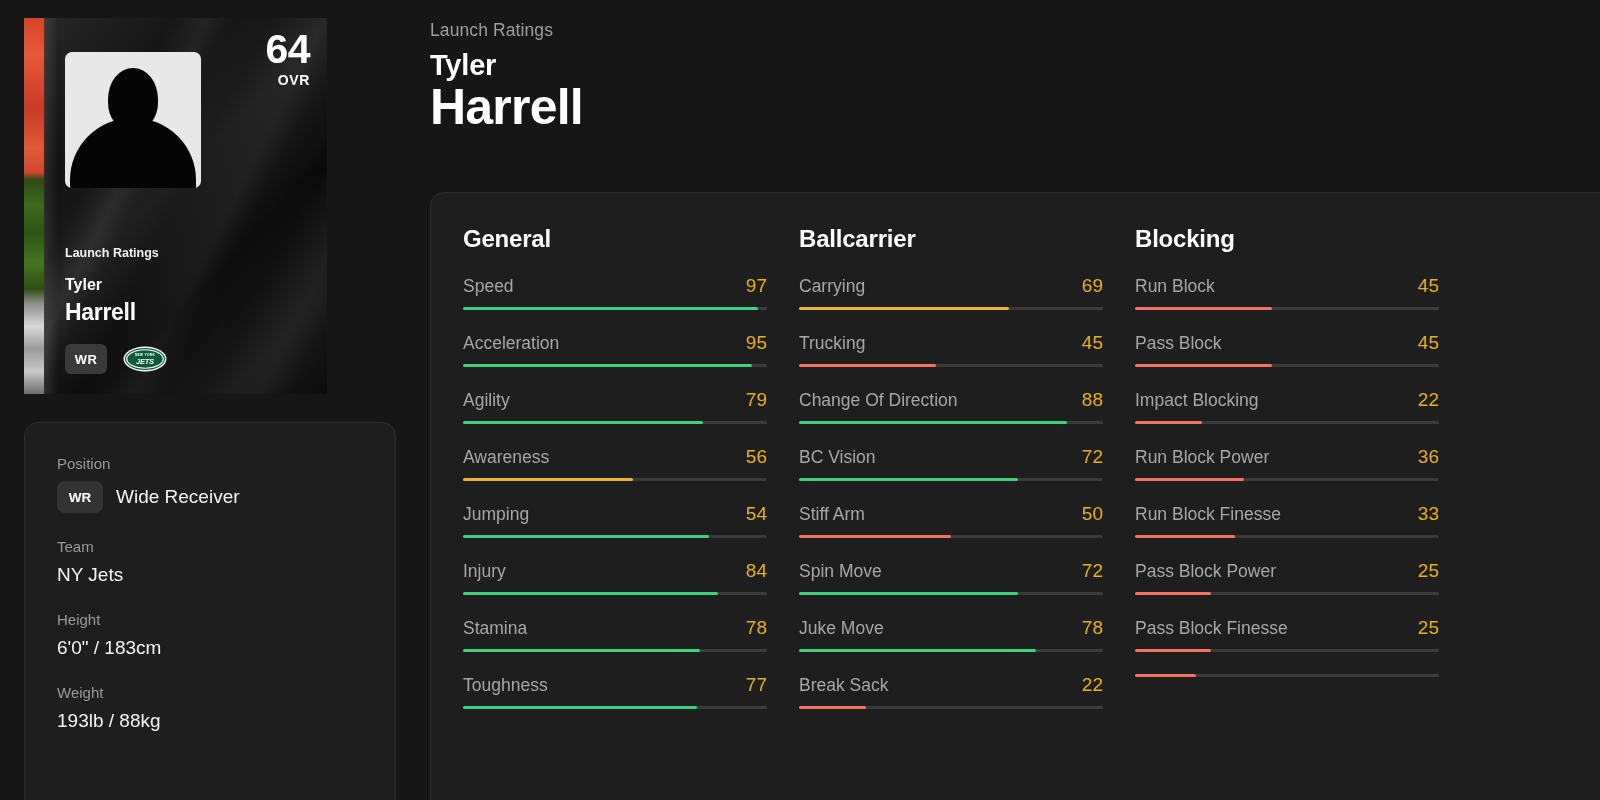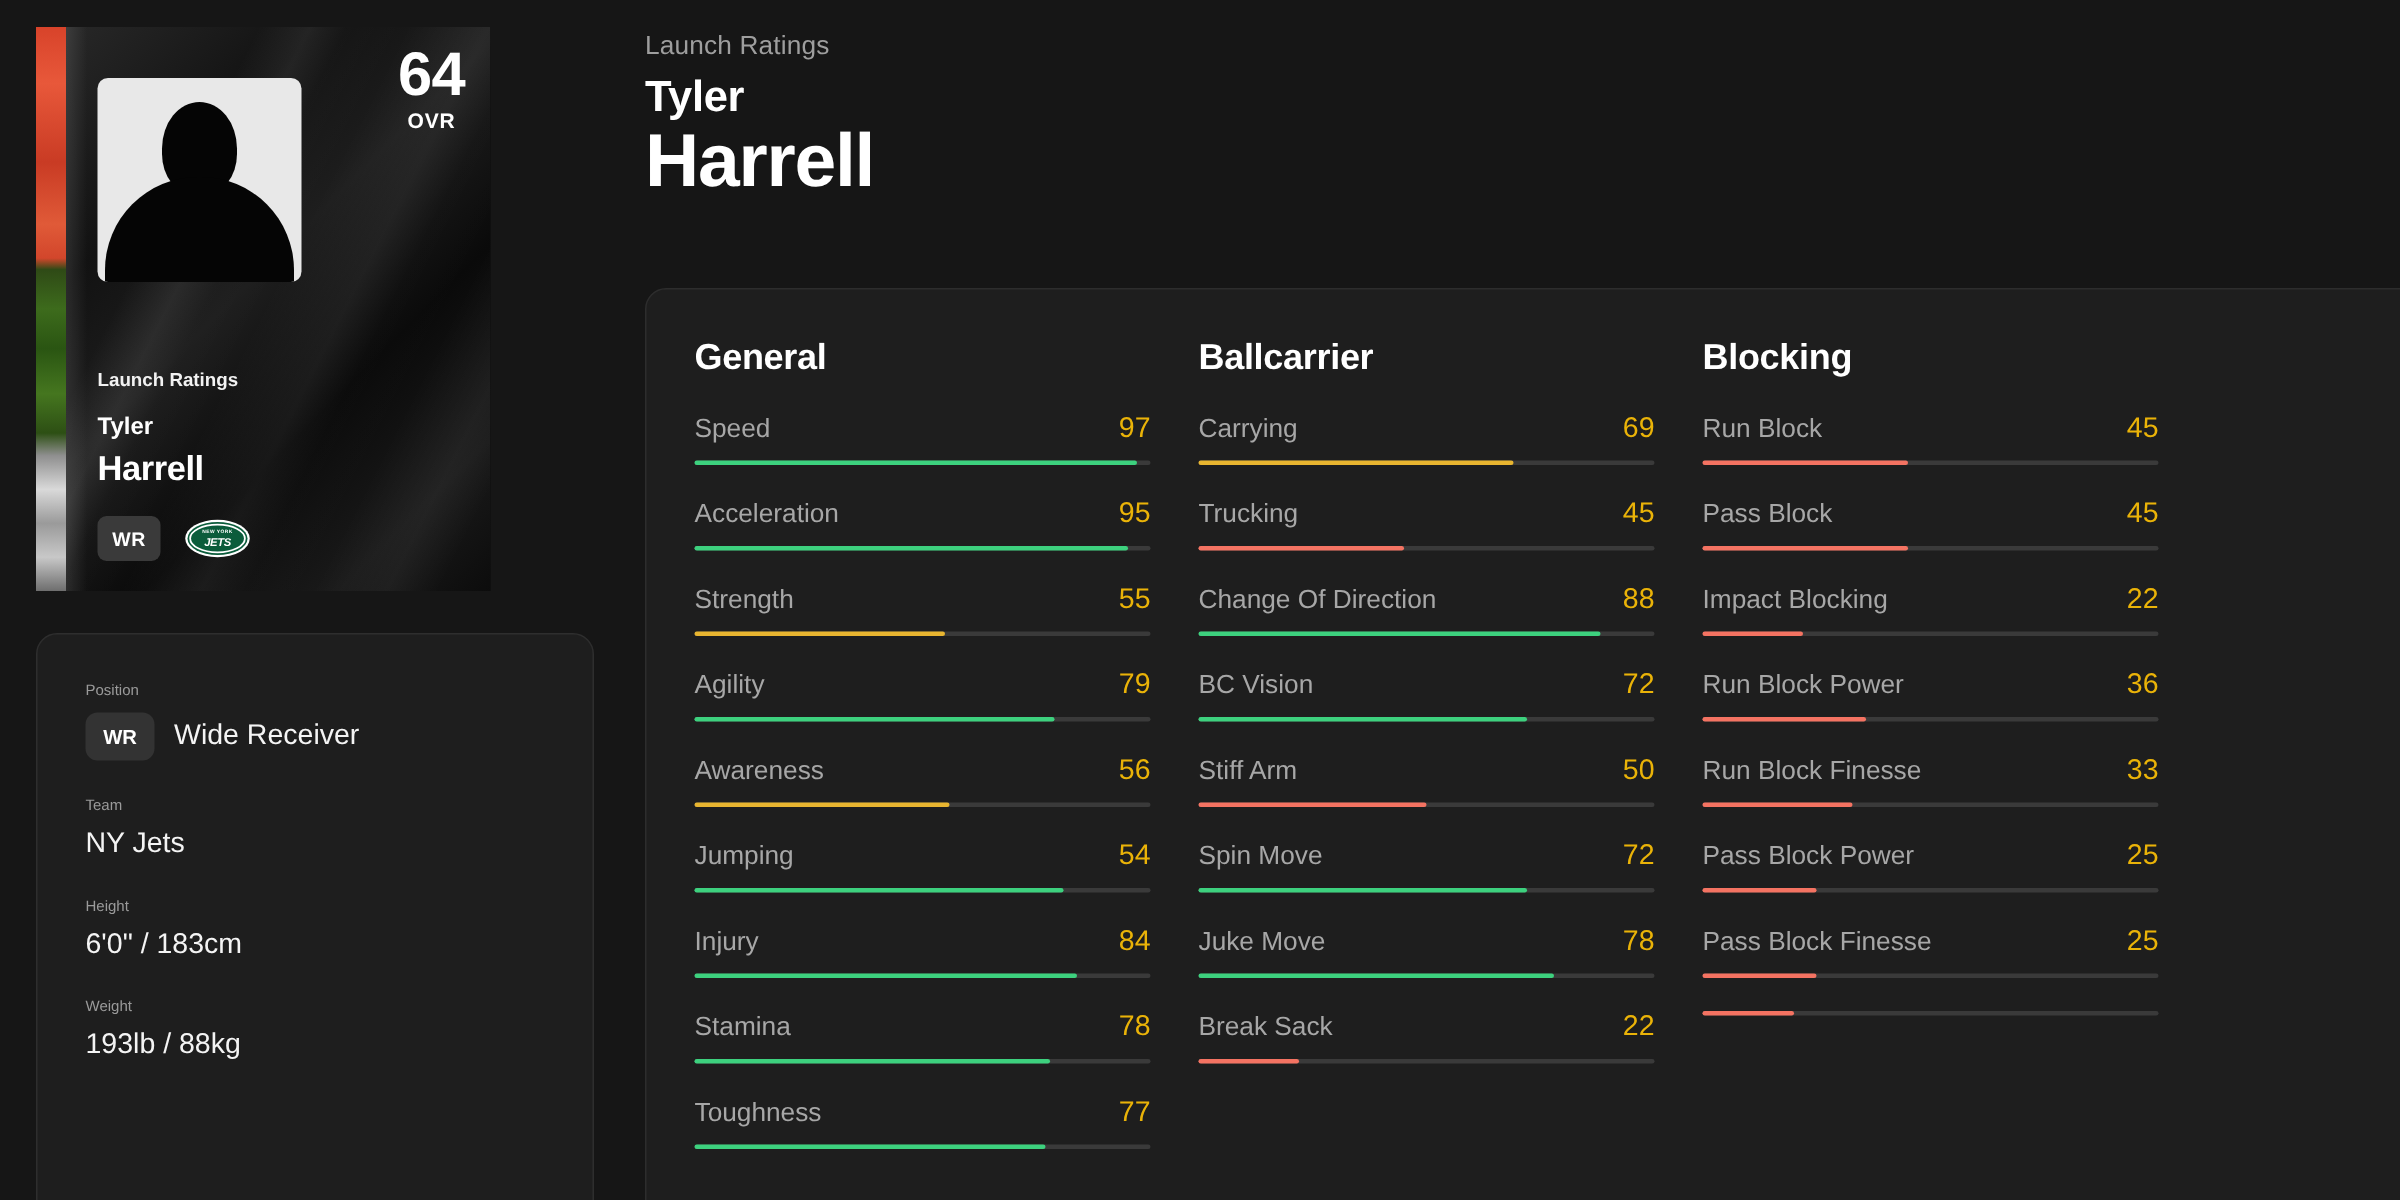--- a/index.html
+++ b/index.html
@@ -107,21 +107,21 @@
     border-radius: 62px 62px 8px 8px;
   }
 
   #ovr-block {
     position: absolute;
     right: 17px; top: 12px;
     text-align: right;
     color: #fff;
   }
   #ovr-num { font-size: 41px; font-weight: 700; line-height: 0.95; letter-spacing: -0.5px; }
-  #ovr-lbl { font-size: 14px; font-weight: 600; letter-spacing: 0.6px; margin-top: 3px; text-align: center; }
+  #ovr-lbl { font-size: 14px; font-weight: 600; letter-spacing: 0.6px; margin-top: 3px; }
 
   #card-launch { position: absolute; left: 41px; top: 228px; font-size: 12.5px; font-weight: 700; color: #f2f2f2; }
   #card-first  { position: absolute; left: 41px; top: 258px; font-size: 16px; font-weight: 600; color: #ffffff; }
   #card-last   { position: absolute; left: 41px; top: 281px; font-size: 23px; font-weight: 700; color: #ffffff; letter-spacing: -0.3px; }
 
   #card-pos-badge {
     position: absolute; left: 41px; top: 326px;
     width: 42px; height: 30px;
     background: #3a3a3a;
     border-radius: 6px;
@@ -138,21 +138,21 @@
     position: absolute;
     left: 0; top: 404px;
     width: 372px; height: 396px;
     background: #1e1e1e;
     border: 1px solid #2e2e2e;
     border-radius: 14px;
     padding: 32px;
   }
   .info-row { margin-bottom: 25px; }
   .info-row:last-child { margin-bottom: 0; }
-  .info-label { font-size: 10px; color: #9a9a9a; margin-bottom: 9px; }
+  .info-label { font-size: 15px; color: #9a9a9a; margin-bottom: 9px; }
   .info-value { font-size: 19px; color: #f4f4f4; font-weight: 400; }
   .info-pos-line { display: flex; align-items: center; gap: 13px; }
   .info-pos-badge {
     width: 46px; height: 32px;
     background: #333333;
     border-radius: 8px;
     display: flex; align-items: center; justify-content: center;
     color: #ffffff; font-size: 13.5px; font-weight: 700;
   }
 
@@ -285,29 +285,20 @@
           <div class="stat-line">
             <span class="stat-name">Acceleration</span>
             <span class="stat-val">95</span>
           </div>
           <div class="stat-track">
             <div class="stat-fill" style="width: 95%; background: rgb(61, 209, 126);"></div>
           </div>
         </div>
         <div class="stat-row">
           <div class="stat-line">
-            <span class="stat-name">Strength</span>
-            <span class="stat-val">55</span>
-          </div>
-          <div class="stat-track">
-            <div class="stat-fill" style="width: 55%; background: rgb(232, 181, 48);"></div>
-          </div>
-        </div>
-        <div class="stat-row">
-          <div class="stat-line">
             <span class="stat-name">Agility</span>
             <span class="stat-val">79</span>
           </div>
           <div class="stat-track">
             <div class="stat-fill" style="width: 79%; background: rgb(61, 209, 126);"></div>
           </div>
         </div>
         <div class="stat-row">
           <div class="stat-line">
             <span class="stat-name">Awareness</span>

